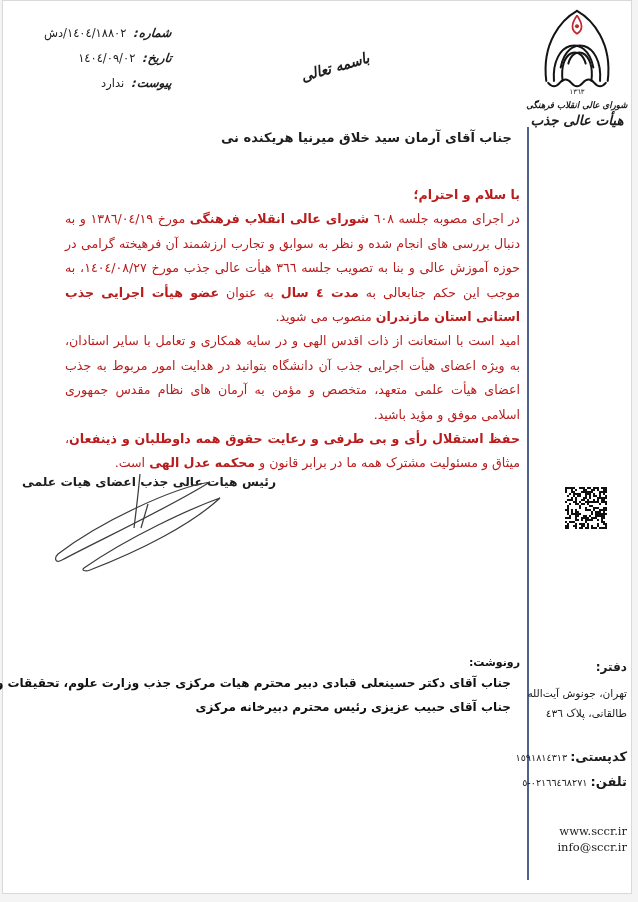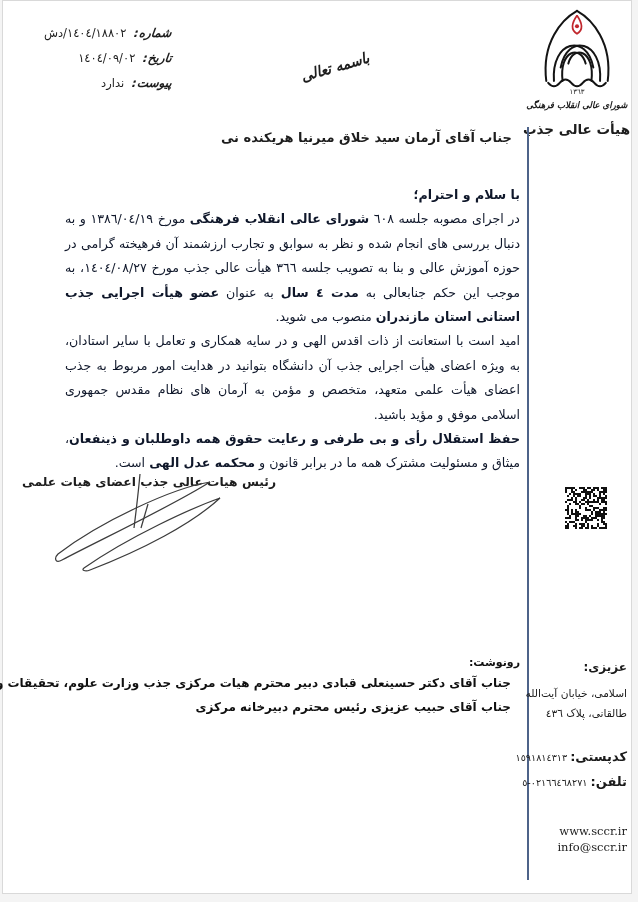--- a/index.html
+++ b/index.html
@@ -23,30 +23,30 @@
     position:absolute;left:297px;top:58px;
     font-size:15px;font-weight:bold;font-style:italic;
     transform:rotate(-16deg) scaleX(.92);
     white-space:nowrap;
   }
   
   .emblem{position:absolute;left:524px;top:4px;width:106px;text-align:center;direction:rtl;}
   .emblem svg{display:block;margin:0 auto;}
   .emblem-year{font-size:7px;letter-spacing:1px;margin-top:-16px;color:#222;}
   .emblem-org1{font-size:9px;font-weight:bold;font-style:italic;margin-top:4px;white-space:nowrap;transform:scaleX(.95);}
-  .emblem-org2{font-size:13.5px;font-weight:bold;margin-top:11px;white-space:nowrap;}
+  .emblem-org2{font-size:13.5px;font-weight:bold;font-style:italic;margin-top:2px;white-space:nowrap;}
   
   .divider{position:absolute;left:527px;top:127px;width:2px;height:753px;background:#4e6389;}
   
   .addressee{position:absolute;top:130px;right:126px;direction:rtl;font-weight:bold;font-size:13px;white-space:nowrap;}
   
   .body-text{
     position:absolute;top:183px;right:118px;width:455px;
     direction:rtl;text-align:justify;
-    font-size:12.6px;line-height:24.4px;color:#0f172a;
+    font-size:12.6px;line-height:24.4px;color:#b91c1c;
   }
   .body-text p{margin:0;}
   .salutation{font-weight:bold;}
   .b{font-weight:bold;}
   
   .sig{position:absolute;top:466px;left:28px;width:248px;direction:rtl;text-align:center;}
   .sig-name{font-weight:bold;font-size:13px;}
   .sig-title{font-weight:bold;font-size:12.3px;margin-top:9px;white-space:nowrap;}
   .scrawl{position:absolute;left:48px;top:470px;width:185px;height:102px;pointer-events:none;}
   
@@ -358,22 +358,22 @@
     </svg>
 </div>
 
 <div class="cc">
   <div class="cc-label">رونوشت:</div>
   <div class="cc-item">جناب آقای دکتر حسینعلی قبادی دبیر محترم هیات مرکزی جذب وزارت علوم، تحقیقات و فناوری</div>
   <div class="cc-item">جناب آقای حبیب عزیزی رئیس محترم دبیرخانه مرکزی</div>
 </div>
 
 <div class="sidebar">
-  <div class="addr-label">عزیزی:</div>
-  <div class="addr-line">اسلامی، خیابان آیت‌الله</div>
+  <div class="addr-label">دفتر:</div>
+  <div class="addr-line">تهران، جونوش آیت‌الله</div>
   <div class="addr-line">طالقانی، پلاک ٤٣٦</div>
   <div class="addr-gap"></div>
   <div class="addr-kv">
     <span class="k">کدپستی:</span>
     <span>١٥٩١٨١٤٣١٣</span>
   </div>
   <div class="addr-kv">
     <span class="k">تلفن:</span>
     <span>٠٢١٦٦٤٦٨٢٧١-٥</span>
   </div>

